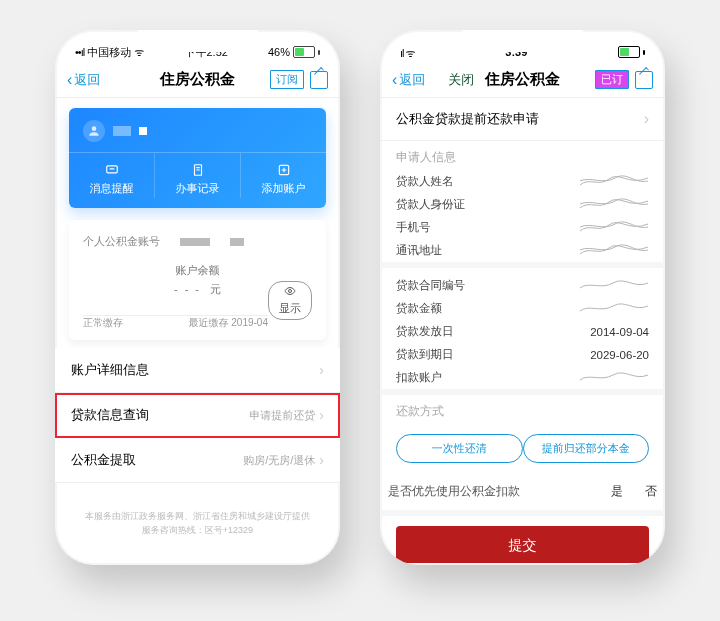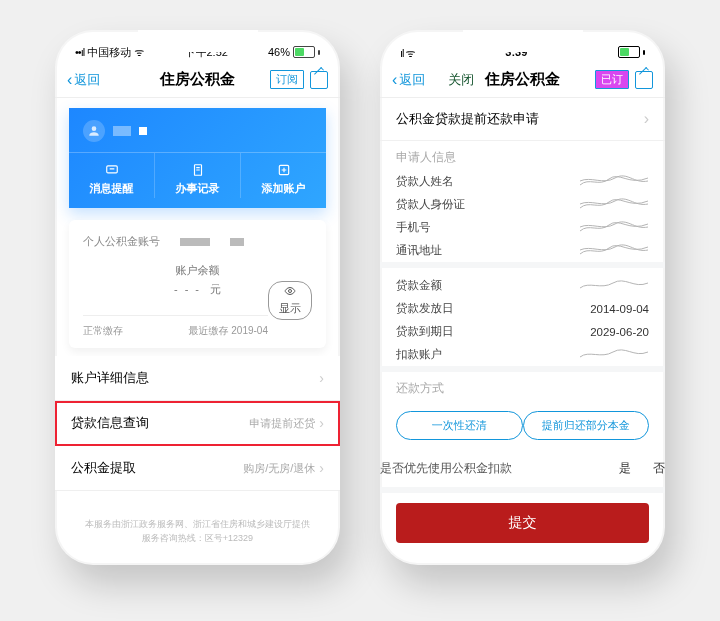--- a/index.html
+++ b/index.html
@@ -76,25 +76,24 @@
   .share-ic {
     width:16px; height:16px; border:1.5px solid #1296db; border-radius:2px;
     position:relative;
   }
   .share-ic::after{content:"";position:absolute;left:6px;top:-5px;width:3px;height:9px;border-left:1.5px solid #1296db;border-top:1.5px solid #1296db;transform:rotate(45deg);}
   .body { height: calc(100% - 70px); overflow:hidden; }
   
   .hero {
     margin:10px 14px 0 14px;
     background: linear-gradient(135deg,#1d87ff,#2fa6ff);
-    border-radius:0;
+    border-radius:6px;
     color:#fff;
     padding:12px 0 10px 0;
     box-shadow: 0 6px 14px rgba(30,140,255,.25);
-    font-weight: bold;
   }
   .user-row { display:flex; align-items:center; gap:8px; padding:0 14px 10px 14px; }
   .avatar {
     width:22px; height:22px; border-radius:50%;
     background:#fff3; display:flex; align-items:center; justify-content:center;
   }
   .avatar svg{width:14px;height:14px;fill:#fff;opacity:.8;}
   .user-row .blk{width:8px;height:8px;background:#fff;}
   .hero-tabs { display:flex; border-top:1px solid rgba(255,255,255,.25); }
   .hero-tab { flex:1; text-align:center; padding:10px 0 2px 0; font-size:11px; position:relative;}
@@ -109,21 +108,21 @@
     font-size:11px; color:#888;
   }
   .row-s{display:flex;align-items:center;gap:20px;}
   .mask{display:inline-block;width:30px;height:8px;background:#bbb;filter:blur(.3px);}
   .center-col{text-align:center;margin-top:14px;color:#777;}
   .show-btn{
     margin-top:6px; display:inline-flex;align-items:center;gap:4px;
     border:1px solid #999;border-radius:14px;padding:3px 10px;font-size:11px;color:#555;
     float:right; position:relative; top:-22px;flex-direction:column;
   }
-  .card .ftr{display:flex;justify-content:space-between;margin-top:18px;font-size:10px;color:#999;border-top:1px solid #eee;padding-top:8px;}
+  .card .ftr{display:flex;justify-content:space-between;margin-top:18px;font-size:10px;color:#999;border-top:1px solid #eee;}
   .list{margin:6px 0 0 0;}
   .li{
     display:flex;justify-content:space-between;align-items:center;
     padding:13px 16px; font-size:13px; position:relative;
     border-bottom:1px solid #efefef; background:#fff;
   }
   .li .rt{color:#aaa;font-size:11px;display:flex;align-items:center;gap:4px;}
   .li .chev{color:#ccc;font-size:14px;}
   .li.hl{outline:2.5px solid #e23; outline-offset:-2px;}
   .foot-note{margin-top:26px;text-align:center;font-size:9px;color:#bbb;line-height:1.6;}
@@ -132,21 +131,21 @@
   .sec-head{
     display:flex;justify-content:space-between;align-items:center;
     padding:12px 16px; font-size:13px; font-weight:500; border-bottom:1px solid #f0f0f0;
   }
   .lbls{padding:8px 16px 4px 16px;color:#aaa;font-size:12px;}
   .field{display:flex;justify-content:space-between;align-items:center;padding:4px 16px;color:#444;font-size:11.5px;}
   .field .v{color:#333;}
   .scribble{width:70px;height:12px;opacity:.55;}
   .pill-row{display:flex;gap:0;padding:10px 16px;}
   .pill{flex:1;text-align:center;border:1px solid #1296db;color:#1296db;border-radius:16px;padding:6px 0;font-size:11px;}
-  .radio-row{display:flex;justify-content:space-between;align-items:center;padding:10px 0;font-size:12px;color:#555;}
+  .radio-row{display:flex;justify-content:space-between;align-items:center;padding:10px 8px;font-size:12px;color:#555;}
   .radio-row .opts{display:flex;gap:22px;color:#333;}
   .submit{margin:10px 16px;background:#b91c1c;color:#fff;text-align:center;padding:11px 0;border-radius:4px;font-size:14px;}
   .r-body .gap{height:6px;background:#f5f6f7;}
 </style>
 </head>
 <body>
 
 <div class="stage">
 
   <div class="phone">
@@ -324,20 +323,26 @@
             <span>通讯地址</span>
             <span><svg class="scribble" viewBox="0 0 70 12">
                 <path d="M1 10 C10 2,20 12,30 4 S50 11,69 3" stroke="#777" stroke-width="1" fill="none"></path>
                 <path d="M1 6 C12 1,24 10,36 3 S55 9,69 6" stroke="#777" stroke-width="1" fill="none"></path>
               </svg></span>
           </div>
         </div>
       <div class="gap"></div>
       <div id="loan-fields" style="padding-top:6px;">
           <div class="field">
+            <span>贷款合同编号</span>
+            <span><svg class="scribble" viewBox="0 0 70 12">
+                <path d="M1 9 C10 2,22 11,34 4 S55 10,69 4" stroke="#777" stroke-width="1" fill="none"></path>
+              </svg></span>
+          </div>
+          <div class="field">
             <span>贷款金额</span>
             <span><svg class="scribble" viewBox="0 0 70 12">
                 <path d="M1 9 C10 2,22 11,34 4 S55 10,69 4" stroke="#777" stroke-width="1" fill="none"></path>
               </svg></span>
           </div>
           <div class="field">
             <span>贷款发放日</span>
             <span><span class="v">2014-09-04</span></span>
           </div>
           <div class="field">

